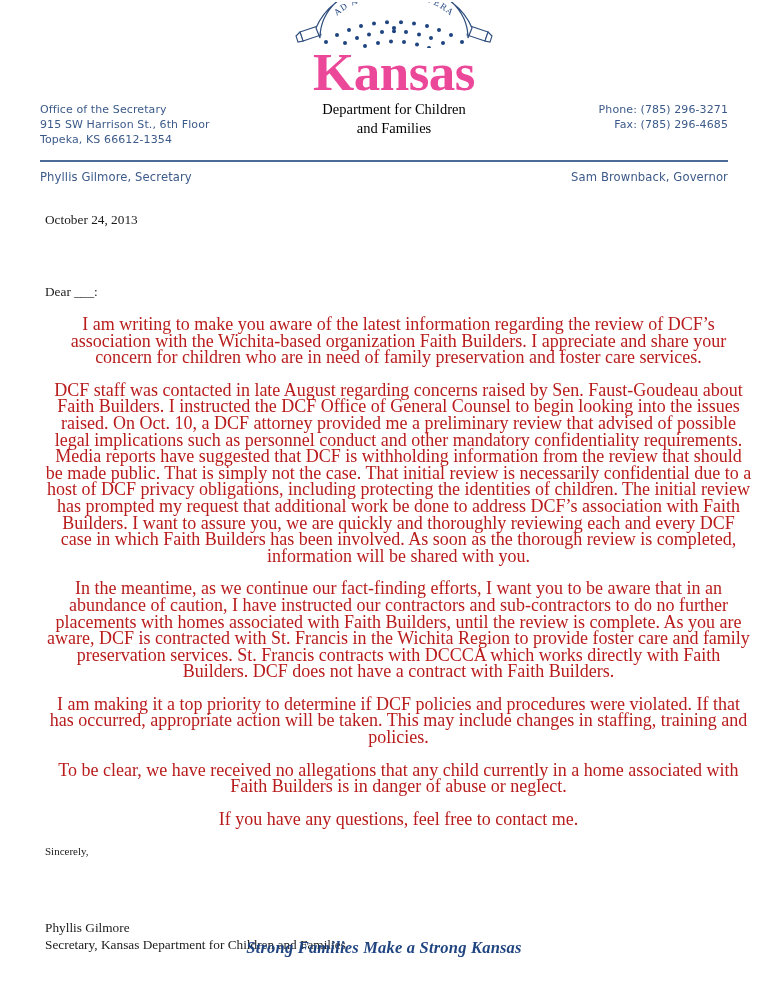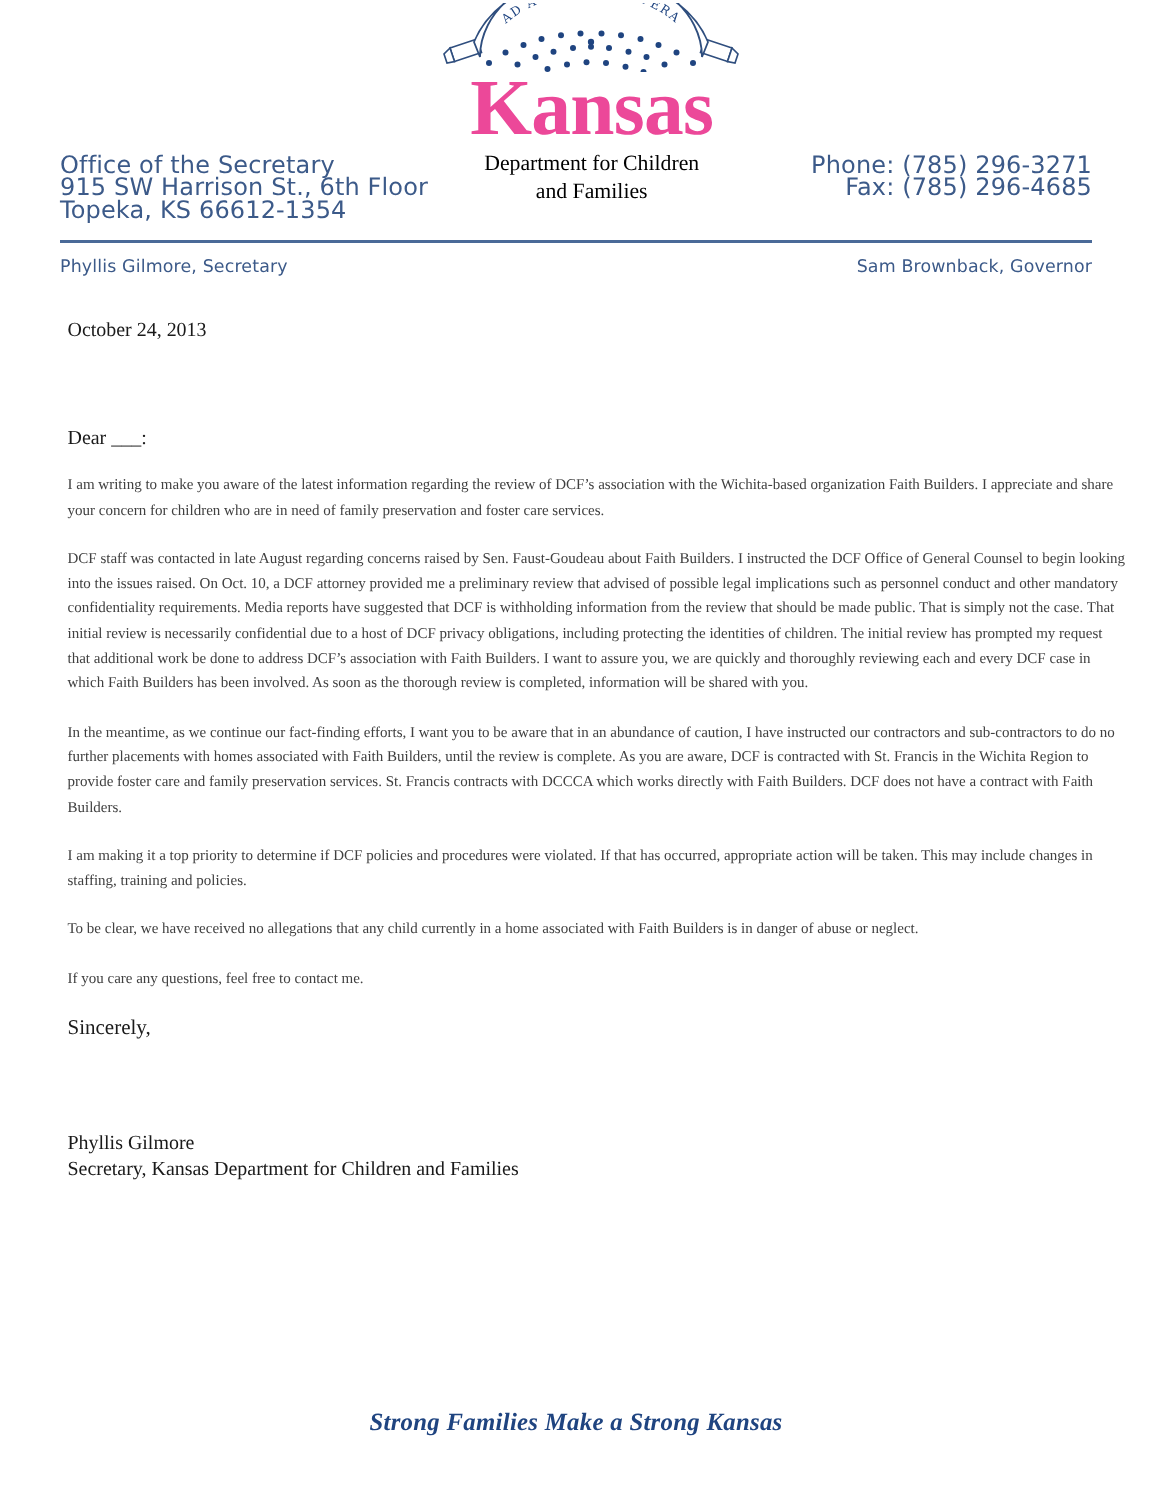--- a/index.html
+++ b/index.html
@@ -34,21 +34,21 @@
   .lh-row {
     display: flex;
     align-items: flex-start;
     justify-content: space-between;
     padding-top: 46px;
     height: 112px;
     box-sizing: border-box;
   }
   .lh-left, .lh-right {
     font-family: "DejaVu Sans", "Liberation Sans", sans-serif;
-    font-size: 16px;
+    font-size: 11px;
     line-height: 15.2px;
     color: #3c5a89;
     letter-spacing: 0.1px;
     white-space: nowrap;
   }
   .lh-left {
     width: 230px;
     padding-top: 56px;
   }
   .lh-right {
@@ -121,28 +121,28 @@
     font-size: 13.3px;
     line-height: 16px;
     margin-top: 16px;
   }
   .salutation {
     font-size: 13.3px;
     line-height: 16px;
     margin-top: 56px;
   }
   p.para {
-    font-size: 10px;
+    font-size: 18px;
     line-height: 16.6px;
     margin: 16px 0 0 0;
-    text-align: left;
-    color: #404040;
+    text-align: center;
+    color: #b91c1c;
   }
   .closing {
-    font-size: 14px;
+    font-size: 11px;
     line-height: 16.6px;
     margin-top: 16px;
   }
   .signature-block {
     font-size: 13.3px;
     line-height: 16.6px;
     margin-top: 60px;
   }
 
   
@@ -266,21 +266,21 @@
 
     <div class="date-line">October 24, 2013</div>
 
     <div class="salutation">Dear ___:</div>
 
     <p class="para">I am writing to make you aware of the latest information regarding the review of DCF’s association with the Wichita-based organization Faith Builders. I appreciate and share your concern for children who are in need of family preservation and foster care services.</p>
     <p class="para">DCF staff was contacted in late August regarding concerns raised by Sen. Faust-Goudeau about Faith Builders. I instructed the DCF Office of General Counsel to begin looking into the issues raised. On Oct. 10, a DCF attorney provided me a preliminary review that advised of possible legal implications such as personnel conduct and other mandatory confidentiality requirements. Media reports have suggested that DCF is withholding information from the review that should be made public. That is simply not the case. That initial review is necessarily confidential due to a host of DCF privacy obligations, including protecting the identities of children. The initial review has prompted my request that additional work be done to address DCF’s association with Faith Builders. I want to assure you, we are quickly and thoroughly reviewing each and every DCF case in which Faith Builders has been involved. As soon as the thorough review is completed, information will be shared with you.</p>
     <p class="para">In the meantime, as we continue our fact-finding efforts, I want you to be aware that in an abundance of caution, I have instructed our contractors and sub-contractors to do no further placements with homes associated with Faith Builders, until the review is complete. As you are aware, DCF is contracted with St. Francis in the Wichita Region to provide foster care and family preservation services. St. Francis contracts with DCCCA which works directly with Faith Builders. DCF does not have a contract with Faith Builders.</p>
     <p class="para">I am making it a top priority to determine if DCF policies and procedures were violated. If that has occurred, appropriate action will be taken. This may include changes in staffing, training and policies.</p>
     <p class="para">To be clear, we have received no allegations that any child currently in a home associated with Faith Builders is in danger of abuse or neglect.</p>
-    <p class="para">If you care any questions, feel free to contact me.</p>
+    <p class="para">If you have any questions, feel free to contact me.</p>
 
     <div class="closing">Sincerely,</div>
 
     <div class="signature-block">
       <div>Phyllis Gilmore</div>
       <div>Secretary, Kansas Department for Children and Families</div>
     </div>
 
   </main>
 

